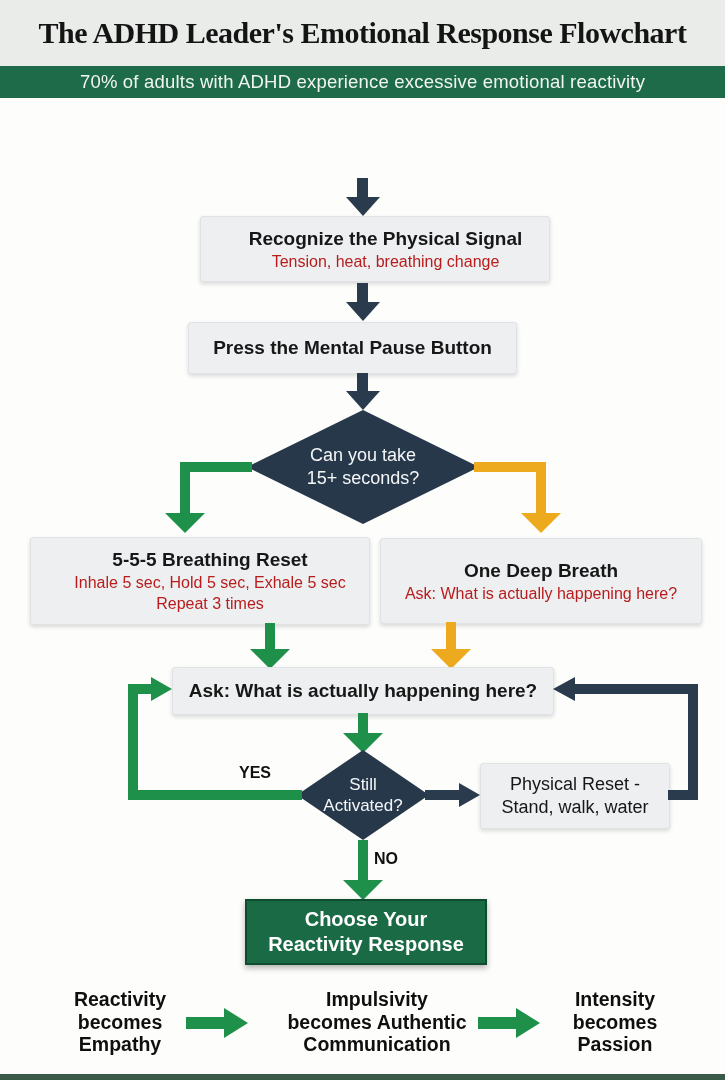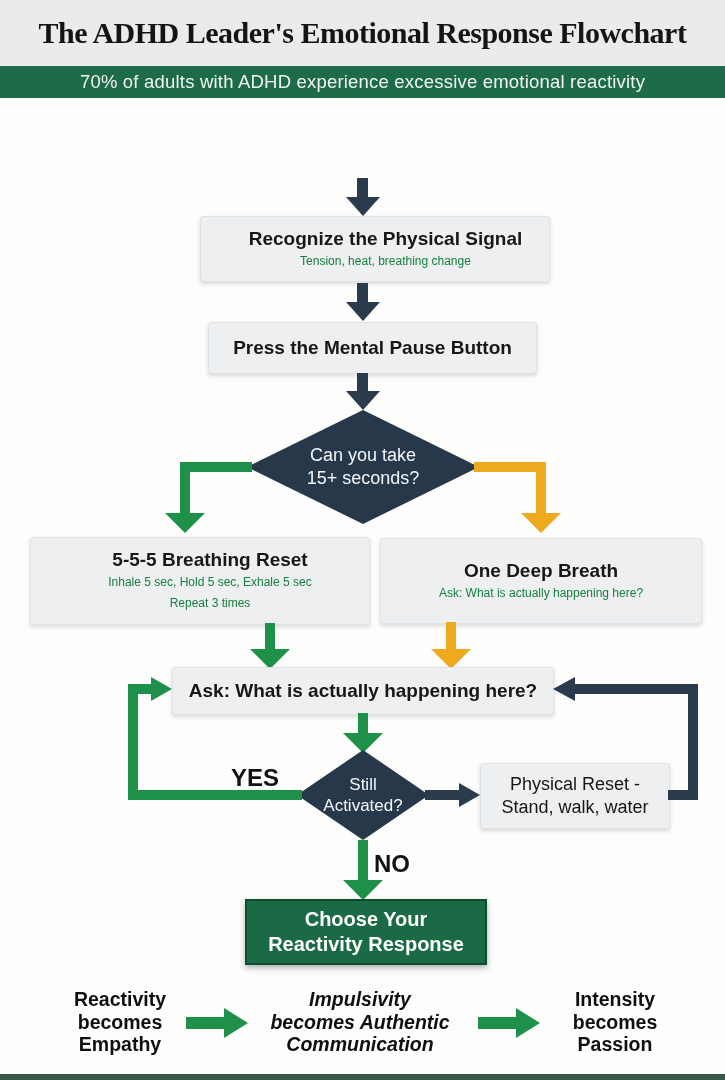--- a/index.html
+++ b/index.html
@@ -13,41 +13,41 @@
   .banner{left:0;top:66px;width:725px;height:32px;background:var(--banner-green,#1d6b48);display:flex;align-items:center;justify-content:center;}
   .banner-text{color:#f2f5f1;font-size:18.5px;letter-spacing:.2px;}
 
   
   .pill{background:var(--node-green,#15613a);border:2px solid var(--node-green-border,#0f5130);border-radius:28px;
         display:flex;align-items:center;justify-content:center;box-shadow:0 3px 6px rgba(0,0,0,.25);}
   .pill-text{color:#fff;font-weight:700;font-size:20px;}
   .gbox{background:var(--box-gray,#edeff1);border:1px solid #e0e3e6;border-radius:3px;box-shadow:0 2px 4px rgba(0,0,0,.15);
         display:flex;flex-direction:column;align-items:center;justify-content:center;text-align:center;}
   .gbox .t{font-weight:700;font-size:19px;color:#171717;line-height:24px;}
-  .gbox .s{font-size:12px;color:#15803d;line-height:21px;}
+  .gbox .s{font-size:16px;color:#b91c1c;line-height:21px;}
   .diamond{background:var(--diamond-navy,#26384a);clip-path:polygon(50% 0,100% 50%,50% 100%,0 50%);
         display:flex;flex-direction:column;align-items:center;justify-content:center;text-align:center;}
   .diamond .d{color:#f4f6f8;font-size:18px;line-height:23px;}
   .choose{background:var(--choose-green,#1a6b45);border:2px solid #0d4d2e;box-shadow:0 3px 6px rgba(0,0,0,.3);
         display:flex;flex-direction:column;align-items:center;justify-content:center;text-align:center;}
   .choose .c{color:#fff;font-weight:700;font-size:20px;line-height:25px;}
 
   
   .ln-navy{background:var(--navy,#2b3b4e);}
   .ln-green{background:var(--arrow-green,#1e9049);}
   .ln-amber{background:var(--arrow-amber,#edaa1e);}
   .tri{width:0;height:0;}
   .down-navy{border-left:17px solid transparent;border-right:17px solid transparent;border-top:19px solid var(--navy,#2b3b4e);}
   .down-green{border-left:20px solid transparent;border-right:20px solid transparent;border-top:20px solid var(--arrow-green,#1e9049);}
   .down-amber{border-left:20px solid transparent;border-right:20px solid transparent;border-top:20px solid var(--arrow-amber,#edaa1e);}
   .right-green{border-top:12px solid transparent;border-bottom:12px solid transparent;border-left:21px solid var(--arrow-green,#1e9049);}
   .right-navy{border-top:12px solid transparent;border-bottom:12px solid transparent;border-left:21px solid var(--navy,#2b3b4e);}
   .left-navy{border-top:12px solid transparent;border-bottom:12px solid transparent;border-right:22px solid var(--navy,#2b3b4e);}
 
-  .yn{font-weight:700;font-size:24px;color:#111;}
+  .yn{font-weight:700;font-size:16px;color:#111;}
 
   
   .fitem{text-align:center;font-weight:700;font-size:19.5px;color:#0f0f0f;line-height:22.5px;}
   .bottom-strip{background:#3a5a49;}
 </style>
 </head>
 <body>
 
 <div id="canvas">
 
@@ -63,21 +63,21 @@
   <div class="abs tri down-navy" style="left:346px;top:197px;"></div>
 
   <div class="abs gbox" style="left:200px;top:216px;width:327px;height:64px;padding-left:21px;">
     <div class="t">Recognize the Physical Signal</div>
     <div class="s">Tension, heat, breathing change</div>
   </div>
 
   <div class="abs ln-navy" style="left:357px;top:283px;width:11px;height:20px;"></div>
   <div class="abs tri down-navy" style="left:346px;top:302px;"></div>
 
-  <div class="abs gbox" style="left:208px;top:322px;width:327px;height:50px;">
+  <div class="abs gbox" style="left:188px;top:322px;width:327px;height:50px;">
     <div class="t">Press the Mental Pause Button</div>
   </div>
 
   <div class="abs ln-navy" style="left:357px;top:373px;width:11px;height:19px;"></div>
   <div class="abs tri down-navy" style="left:346px;top:391px;"></div>
 
   <div class="abs diamond" style="left:247px;top:410px;width:232px;height:114px;">
     <div class="d">Can you take</div>
     <div class="d">15+ seconds?</div>
   </div>
@@ -150,21 +150,21 @@
   </div>
 
   <div class="abs fitem" style="left:40px;top:988px;width:160px;">
     <div>Reactivity</div>
     <div>becomes</div>
     <div>Empathy</div>
   </div>
   <div class="abs ln-green" style="left:186px;top:1017px;width:38px;height:12px;"></div>
   <div class="abs tri" style="left:224px;top:1008px;border-top:15px solid transparent;border-bottom:15px solid transparent;border-left:24px solid var(--arrow-green,#1e9049);"></div>
 
-  <div class="abs fitem" style="left:255px;top:988px;width:210px;font-style:italic;">
+  <div class="abs fitem" style="left:272px;top:988px;width:210px;">
     <div>Impulsivity</div>
     <div>becomes Authentic</div>
     <div>Communication</div>
   </div>
   <div class="abs ln-green" style="left:478px;top:1017px;width:38px;height:12px;"></div>
   <div class="abs tri" style="left:516px;top:1008px;border-top:15px solid transparent;border-bottom:15px solid transparent;border-left:24px solid var(--arrow-green,#1e9049);"></div>
 
   <div class="abs fitem" style="left:545px;top:988px;width:140px;">
     <div>Intensity</div>
     <div>becomes</div>

